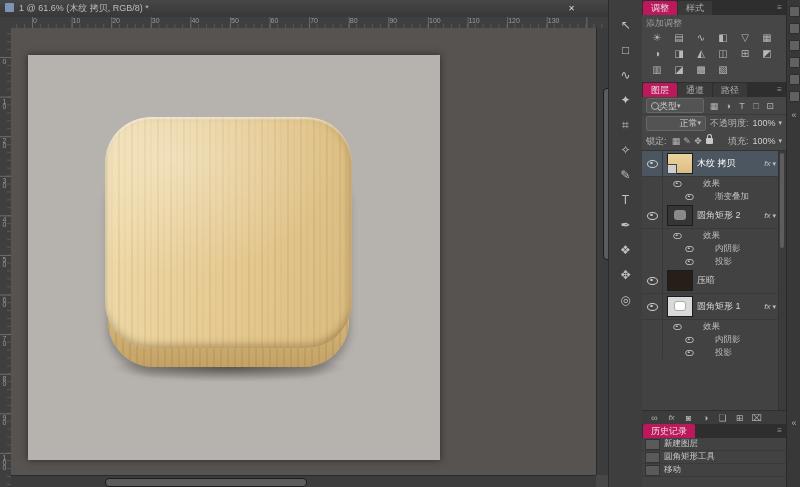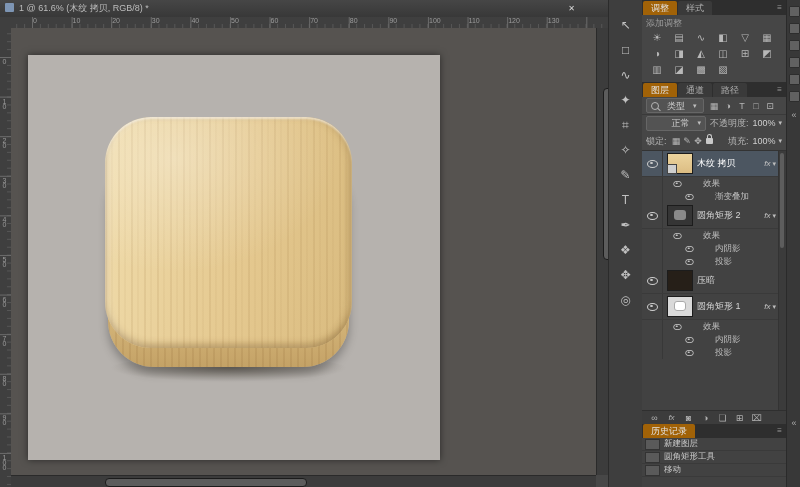--- a/index.html
+++ b/index.html
@@ -42,30 +42,30 @@
   .h-scroll .thumb{position:absolute;left:90px;top:2px;width:200px;height:7px;background:#5c5c5c;border-radius:4px;}
 
   
   .tools{position:absolute;left:608px;top:0;width:33px;height:487px;background:#3e3e3e;border-left:1px solid #2b2b2b;border-right:1px solid #2b2b2b;padding-top:12px;}
   .tool{width:24px;height:24px;margin:1px auto;color:#c0c0c0;font-size:12px;line-height:24px;text-align:center;border-radius:2px;}
 
   
   .panels{position:absolute;left:642px;top:0;width:144px;height:487px;background:#464646;border-right:1px solid #2b2b2b;}
   .ptabs{position:absolute;left:0;right:0;height:15px;background:#2e2e2e;display:flex;align-items:flex-end;padding-left:1px;}
   .tab{height:14px;line-height:14px;padding:0 8px;font-size:9px;color:#aeaeae;background:#3a3a3a;margin-right:1px;border-radius:2px 2px 0 0;white-space:nowrap;}
-  .tab.active{background:#a16207;color:#e2e2e2;}
+  .tab.active{background:#be185d;color:#e2e2e2;}
   .panel-menu{position:absolute;right:4px;bottom:3px;color:#9a9a9a;font-size:8px;line-height:8px;}
   #adjTabs{top:0;}
   .adj-body{position:absolute;top:15px;left:0;right:0;height:67px;background:#464646;border-bottom:1px solid #737373;padding:2px 4px;}
   .adj-label{font-size:9px;color:#9c9c9c;height:13px;line-height:13px;}
   .adj-grid{display:flex;flex-wrap:wrap;width:136px;}
   .adj-icon{width:22px;height:16px;color:#b8b8b8;font-size:10px;line-height:16px;text-align:center;}
   #layerTabs{top:82px;}
   .filter-row{position:absolute;top:97px;left:0;right:0;height:17px;display:flex;align-items:center;gap:3px;padding:0 4px;border-bottom:1px solid #3a3a3a;}
-  .select{display:inline-flex;align-items:center;gap:8px;background:#535353;border:1px solid #666;border-radius:2px;color:#cccccc;font-size:9px;height:13px;line-height:12px;padding:0 4px;}
+  .select{display:inline-flex;align-items:center;gap:0;background:#535353;border:1px solid #666;border-radius:2px;color:#cccccc;font-size:9px;height:13px;line-height:12px;padding:0 4px;}
   .kind{width:48px;}
   .blendsel{width:64px;justify-content:flex-end;}
   .caret{font-size:7px;color:#bfbfbf;}
   .mag{display:inline-block;width:6px;height:6px;border:1px solid #b5b5b5;border-radius:50%;position:relative;flex:none;}
   .mag::after{content:'';position:absolute;width:4px;height:1px;background:#b5b5b5;right:-3px;bottom:-1px;transform:rotate(45deg);}
   .ficon{width:14px;text-align:center;color:#b5b5b5;font-size:9px;}
   .blend-row{position:absolute;top:114px;left:0;right:0;height:18px;display:flex;align-items:center;gap:4px;padding:0 4px;}
   .lock-row{position:absolute;top:132px;left:0;right:0;height:18px;display:flex;align-items:center;gap:4px;padding:0 4px;border-bottom:1px solid #3a3a3a;}
   .lbl{font-size:9px;color:#b5b5b5;white-space:nowrap;}
   .val{display:inline-flex;align-items:center;gap:2px;font-size:9px;color:#cfcfcf;margin-left:auto;}

